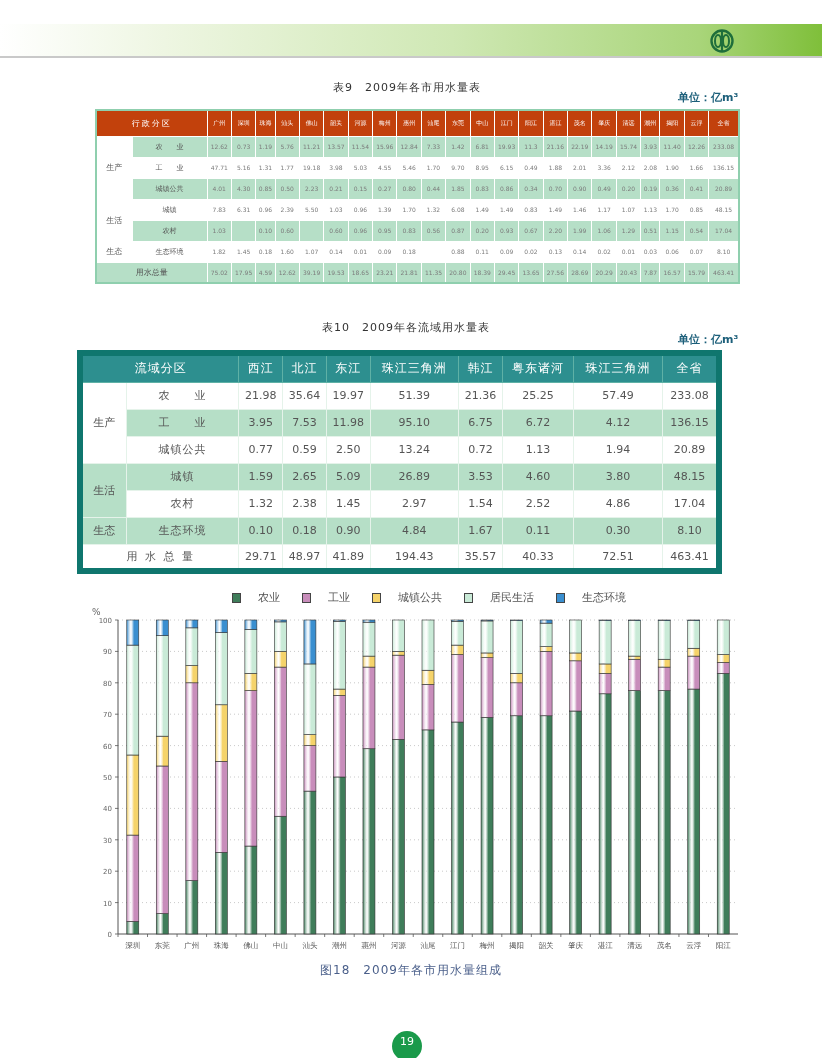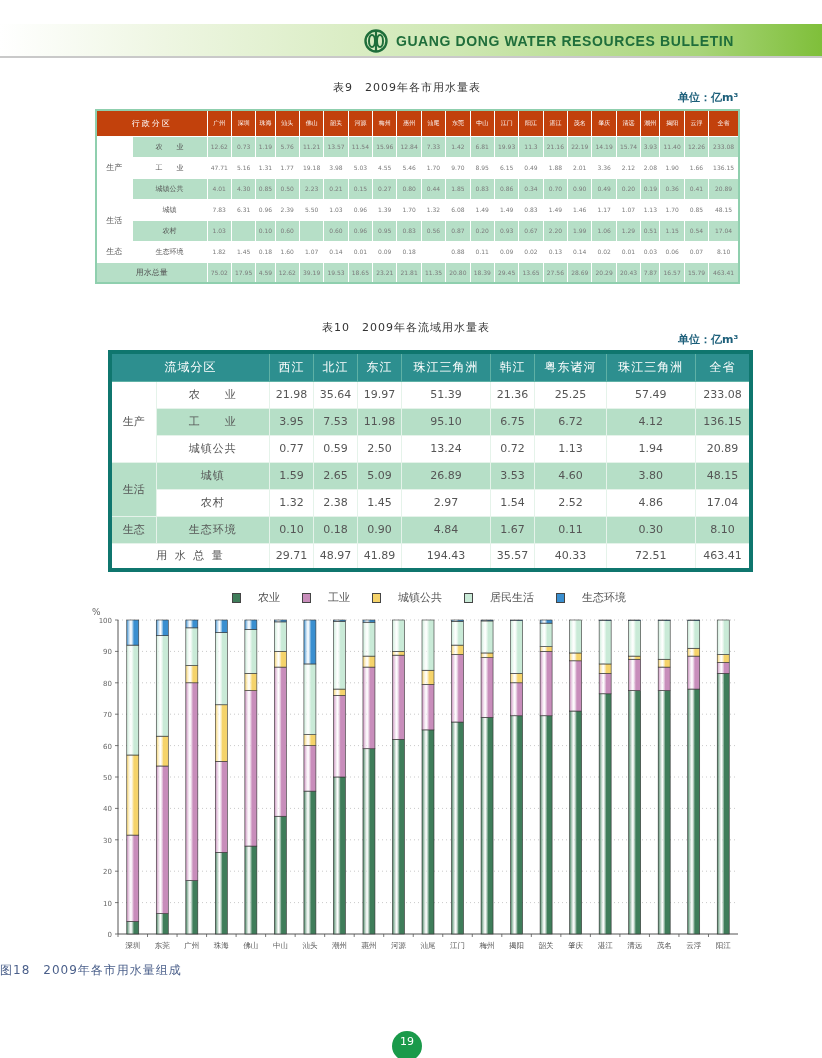--- a/index.html
+++ b/index.html
@@ -14,46 +14,45 @@
   .unit { position: absolute; font-size: 11px; color: #1c5f7a; font-weight: bold; }
   table { border-collapse: collapse; position: absolute; }
   .t9 { left: 95px; top: 109px; width: 645px; font-size: 6px; border: 2px solid #8fcfae; }
   .t9 td, .t9 th { border: 1px solid #ffffff; text-align: center; color: #7b7b7b; height: 21px; padding: 0; font-weight: normal; }
   .t9 th { background: #c2410c; color: #ffffff; height: 26px; font-size: 6px; }
   .t9 th.label { font-size: 8px; letter-spacing: 2px; }
   .t9 .rg { background: #b6dfc7; }
   .t9 .rw { background: #ffffff; }
   .t9 td.cat { font-size: 8px; color: #555; }
   .t9 td.sub { font-size: 7px; color: #555; }
-  .t10 { left: 108px; top: 350px; width: 645px; font-size: 11px; border: 4px solid #0f766e; }
+  .t10 { left: 77px; top: 350px; width: 645px; font-size: 11px; border: 6px solid #0f766e; }
   .t10 td, .t10 th { border: 1px solid #e5f3ea; text-align: center; color: #555; height: 27px; padding: 0; font-weight: normal; }
   .t10 th { background: #2d8f8f; color: #ffffff; height: 29px; font-size: 12px; letter-spacing: 1px; border-color: #5fb1a6; }
   .t10 .rg { background: #b6dfc7; }
   .t10 .rw { background: #ffffff; }
   .t10 td.cat { font-size: 11px; color: #555; }
   .t10 td.sub { font-size: 11px; color: #555; letter-spacing: 1px; }
   .legend { position: absolute; top: 590px; left: 232px; display: flex; gap: 22px; font-size: 11px; color: #555; }
   .legend-item { display: flex; align-items: center; gap: 17px; }
   .swatch { width: 9px; height: 10px; border: 1px solid #444; }
   .chart { position: absolute; left: 88px; top: 603px; width: 660px; height: 350px; }
-  .caption { position: absolute; top: 962px; left: 0; width: 822px; text-align: left; font-size: 12px; color: #4a5f8a; letter-spacing: 1px; }
+  .caption { position: absolute; top: 962px; left: 0; width: 822px; text-align: center; font-size: 12px; color: #4a5f8a; letter-spacing: 1px; }
   .page-num { position: absolute; left: 392px; top: 1031px; width: 30px; height: 30px; border-radius: 50%; background: #1a9a4a; color: #fff; font-size: 11px; text-align: center; line-height: 22px; }
 </style>
 </head>
 <body>
 
 <div class="banner">
   <div class="banner-content">
     <svg class="logo" viewBox="0 0 24 24">
       <circle cx="12" cy="12" r="10.5" fill="none" stroke="#1f6e3b" stroke-width="2.4"></circle>
       <ellipse cx="8" cy="12" rx="3" ry="6" fill="none" stroke="#1f6e3b" stroke-width="2"></ellipse>
       <ellipse cx="16" cy="12" rx="3" ry="6" fill="none" stroke="#1f6e3b" stroke-width="2"></ellipse>
       <line x1="12" y1="1.5" x2="12" y2="22.5" stroke="#1f6e3b" stroke-width="2.2"></line>
     </svg>
-    <span class="banner-text">GUANG DONG WATER RESOURCES BULLETIN</span>
   </div>
 </div>
 
 <div class="tbl-title" style="left:333px; top:80px;">表9　2009年各市用水量表</div>
 <div class="unit" style="left:678px; top:90px;">单位：亿m³</div>
 <table class="t9" id="t9">
   <thead>
     <tr id="t9-head">
       <th colspan="2" class="label" style="width:92px;">行政分区</th>
     <th>广州</th>

